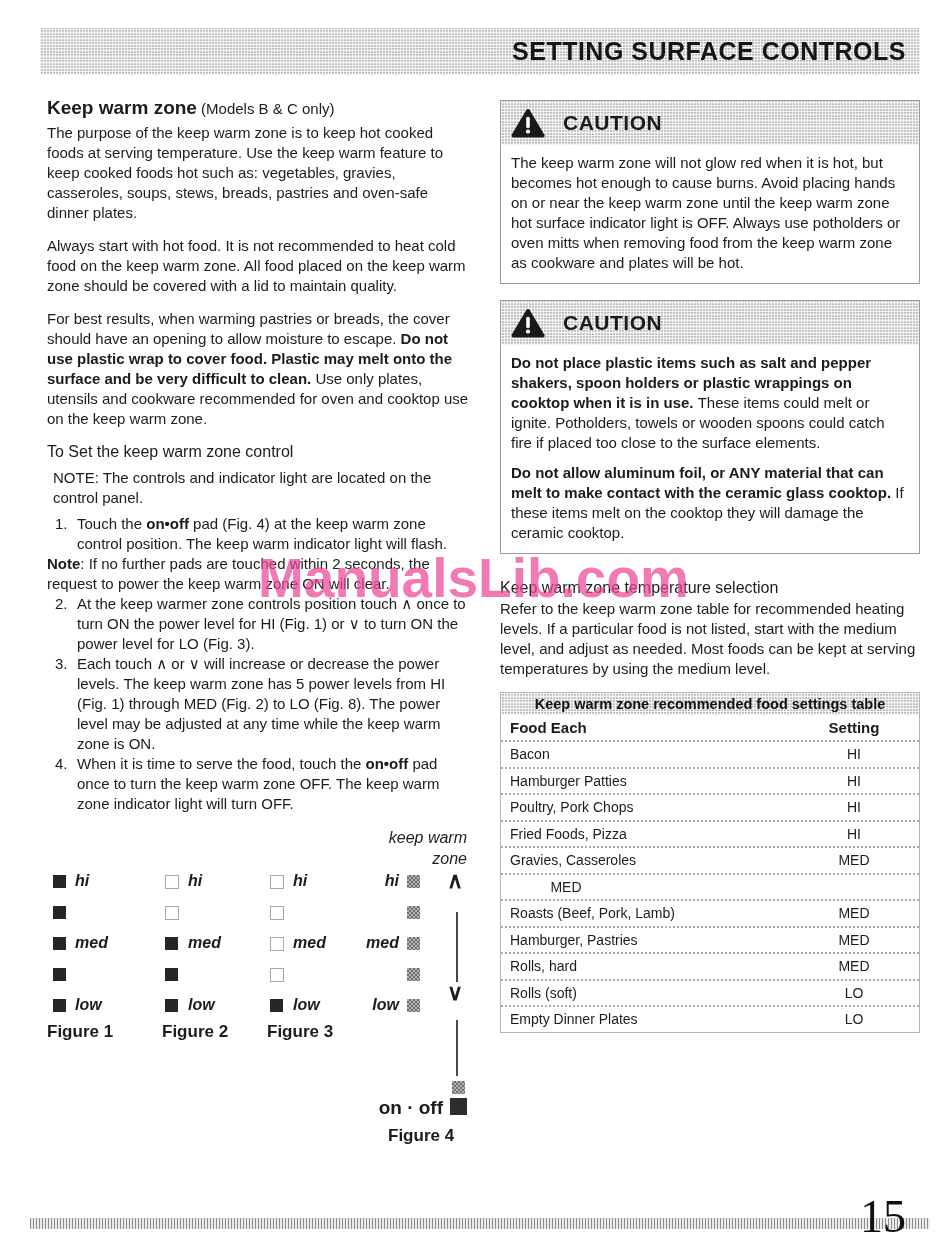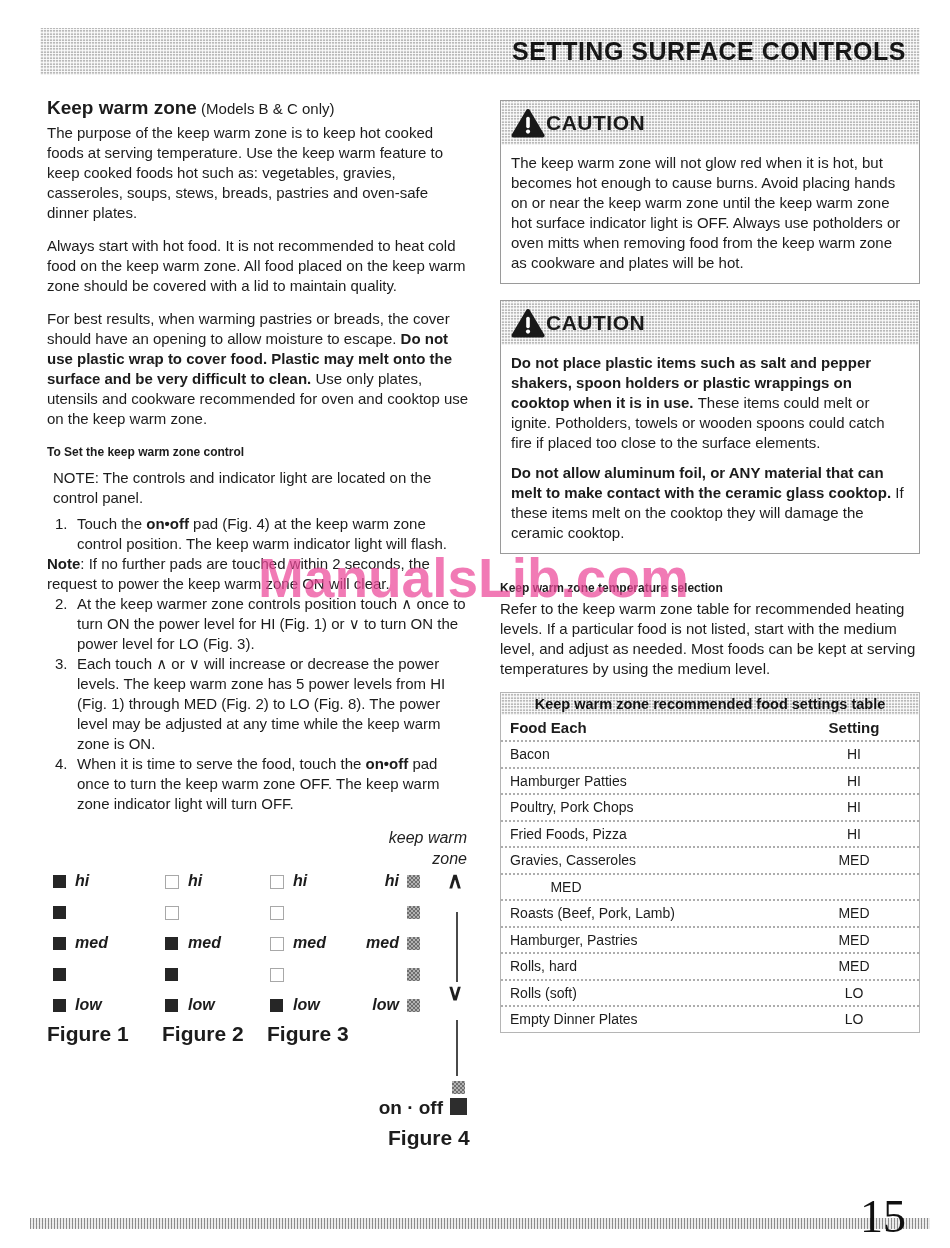--- a/index.html
+++ b/index.html
@@ -11,51 +11,51 @@
       repeating-linear-gradient(0deg, rgba(110,110,110,.22) 0 1px, rgba(0,0,0,0) 1px 2px);}
   
   #hdr-band{position:absolute;left:40px;top:28px;width:880px;height:47px;}
   #hdr-title{position:absolute;right:14px;top:0;line-height:47px;font-size:25px;font-weight:700;
              color:#161616;letter-spacing:.5px;}
   
   #left-col{position:absolute;left:47px;top:98px;width:424px;font-size:15px;line-height:20px;}
   #right-col{position:absolute;left:500px;top:100px;width:420px;font-size:15px;line-height:20px;}
   .h1{font-size:19px;font-weight:700;margin:0 0 4px 0;}
   .h1 .suffix{font-size:15px;font-weight:400;}
-  .h2{font-size:12px;font-weight:700;margin:2px 0 1px 0;}
+  .h2{font-size:16px;font-weight:400;margin:2px 0 1px 0;}
   p{margin:0 0 13px 0;}
   .tight{margin:6px;}
   b{font-weight:700;}
   .step{display:flex;padding-left:8px;margin:0;}
   .step .num{width:22px;flex:none;}
   .step .body{flex:1;}
   .notepara{margin:0;}
   
   .caution{border:1px solid #9a9a9a;background:#fff;margin-bottom:16px;}
-  .caution-head{height:44px;display:flex;align-items:center;gap:1px;padding-left:10px;}
+  .caution-head{height:44px;display:flex;align-items:center;gap:18px;padding-left:10px;}
   .caution-title{font-size:21px;font-weight:700;color:#1b1b1b;letter-spacing:.5px;}
   .caution-body{padding:8px 10px 10px 10px;}
   .caution-body p{margin:0 0 10px 0;}
   .caution-body p:last-child{margin-bottom:0;}
   
   #food-table{border:1px solid #b5b5b5;margin-top:12px;}
   #food-table-title{height:22px;line-height:22px;text-align:center;font-size:14.5px;font-weight:700;color:#111;}
   .trow{display:flex;align-items:center;height:24.5px;border-top:2px dotted #adadad;font-size:14px;}
   .trow.thead{font-size:15px;font-weight:700;border-top:none;height:25px;}
   .tc-food{flex:1;padding-left:9px;}
   .tc-set{width:130px;text-align:center;}
   
   #figures{position:absolute;left:0;top:0;width:950px;height:1248px;pointer-events:none;}
   .fig-abs{position:absolute;}
   .sq-on{width:13px;height:13px;background:#262626;}
   .sq-off{width:12px;height:12px;background:#fff;border:1px solid #a8a8a8;}
   .sq-ind{width:13px;height:13px;background:conic-gradient(#6e6e6e 25%,#b3b3b3 0 50%,#6e6e6e 0 75%,#b3b3b3 0);background-size:4px 4px;}
   .sq-onoff{width:17px;height:17px;background:#2d2d2d;}
   .figlabel{font-size:16px;font-weight:700;font-style:italic;line-height:16px;}
-  .figcaption{font-size:21px;font-weight:700;}
+  .figcaption{font-size:17px;font-weight:700;}
   .zone-label{font-size:16px;font-style:italic;text-align:right;line-height:21px;color:#222;}
   .arrow{font-size:22px;font-weight:900;line-height:20px;color:#1f1f1f;}
   .vline{width:0;border-left:2px solid #4a4a4a;}
   .onoff-label{font-size:19px;font-weight:700;text-align:right;}
   
   #bottom-band{position:absolute;left:30px;top:1218px;width:900px;height:11px;
       background-color:#d6d6d6;background-image:
       repeating-linear-gradient(90deg, rgba(130,130,130,.9) 0 1px, rgba(236,236,236,.9) 1px 3px),
       repeating-linear-gradient(0deg, rgba(255,255,255,.85) 0 1px, rgba(0,0,0,0) 1px 3px);}
   #page-number{position:absolute;left:860px;top:1190px;font-family:"Liberation Serif",serif;

